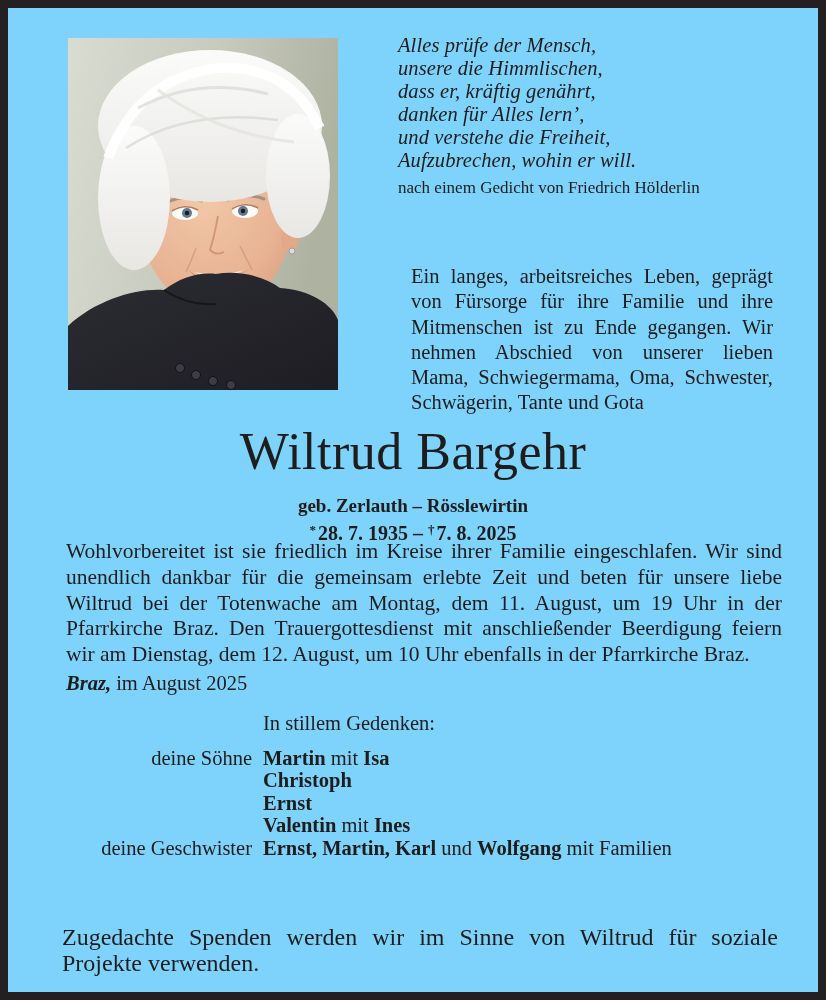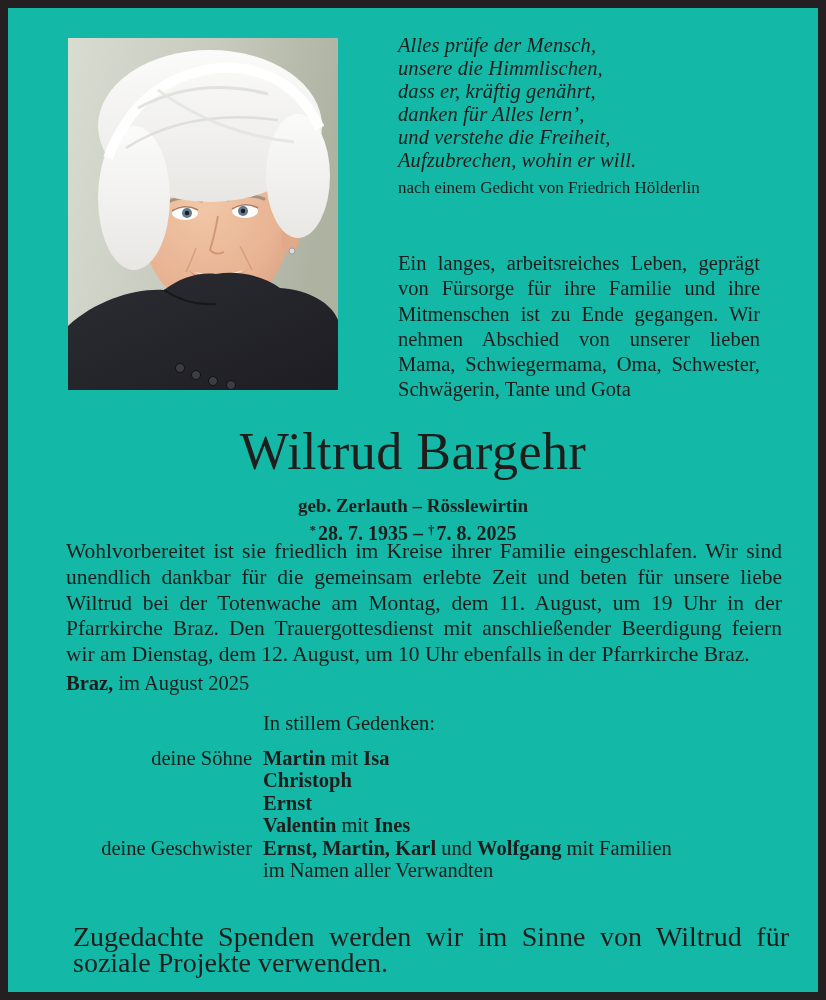--- a/index.html
+++ b/index.html
@@ -6,21 +6,21 @@
     --frame:#242021;
     --text:#1e1d1b;
     --photo-bg:#c6c9bc;
   }
   html,body{margin:0;padding:0;background:#fff;}
   .page{
     position:relative;
     width:826px;height:1000px;
     box-sizing:border-box;
     border:8px solid var(--frame);
-    background:#14b8a6;
+    background:#7dd3fc;
     font-family:"Liberation Serif","DejaVu Serif",serif;
     color:var(--text);
     overflow:hidden;
   }
   
   .photo{
     position:absolute;left:60px;top:30px;width:270px;height:352px;
     background:var(--photo-bg);
   }
   .photo svg{display:block;width:100%;height:100%;}
@@ -33,21 +33,21 @@
     font-size:20.5px;line-height:23px;
     letter-spacing:.1px;
   }
   .poem-attribution{
     margin-top:6px;
     font-size:17px;line-height:20px;
   }
   
   .intro{
     position:absolute;left:390px;top:243px;width:362px;
-    margin:0;
+    margin:13px;
     font-size:20.5px;line-height:25.3px;
     text-align:justify;
   }
   
   .name-block{
     position:absolute;left:0;right:0;top:402px;
     text-align:center;
   }
   .deceased-name{
     margin:13px;
@@ -77,36 +77,36 @@
     margin:0;
     font-size:21.5px;line-height:25.8px;
     text-align:justify;
   }
   
   .dateline{
     position:absolute;left:58px;top:663px;
     margin:0;
     font-size:20.5px;line-height:24px;
   }
-  .dateline .b{font-weight:bold;}
+  .dateline .b{font-weight:bold;font-style:italic;}
   
   .memorial{
     position:absolute;left:58px;top:704px;width:716px;
     font-size:20.5px;line-height:22.5px;
   }
   .mrow{display:flex;}
   .mrow.mhead{margin-bottom:12px;}
   .mlabel{flex:none;width:186px;text-align:right;}
   .mvalue{padding-left:11px;}
   .b{font-weight:bold;}
   
   .closing{
-    position:absolute;left:65px;top:916px;width:716px;
+    position:absolute;left:54px;top:916px;width:716px;
     margin:0;
-    font-size:28px;line-height:26px;
+    font-size:24px;line-height:26px;
     text-align:justify;
   }
 </style>
 </head>
 <body>
 
 <div class="page">
 
   <div class="photo">
     <svg viewBox="0 0 270 352" preserveAspectRatio="none">
@@ -232,21 +232,17 @@
         <span class="mvalue"><span class="b">Ernst</span></span>
       </div>
       <div class="mrow">
         <span class="mlabel"></span>
         <span class="mvalue"><span class="b">Valentin</span><span> mit </span><span class="b">Ines</span></span>
       </div>
       <div class="mrow">
         <span class="mlabel">deine Geschwister</span>
         <span class="mvalue"><span class="b">Ernst, Martin, Karl</span><span> und </span><span class="b">Wolfgang</span><span> mit Familien</span></span>
       </div>
-      <div class="mrow">
-        <span class="mlabel"></span>
-        <span class="mvalue"><span>im Namen aller Verwandten</span></span>
-      </div>
     </div>
 
   <p class="closing">Zugedachte Spenden werden wir im Sinne von Wiltrud für soziale Projekte verwenden.</p>
 
 </div>
 
 </body></html>

